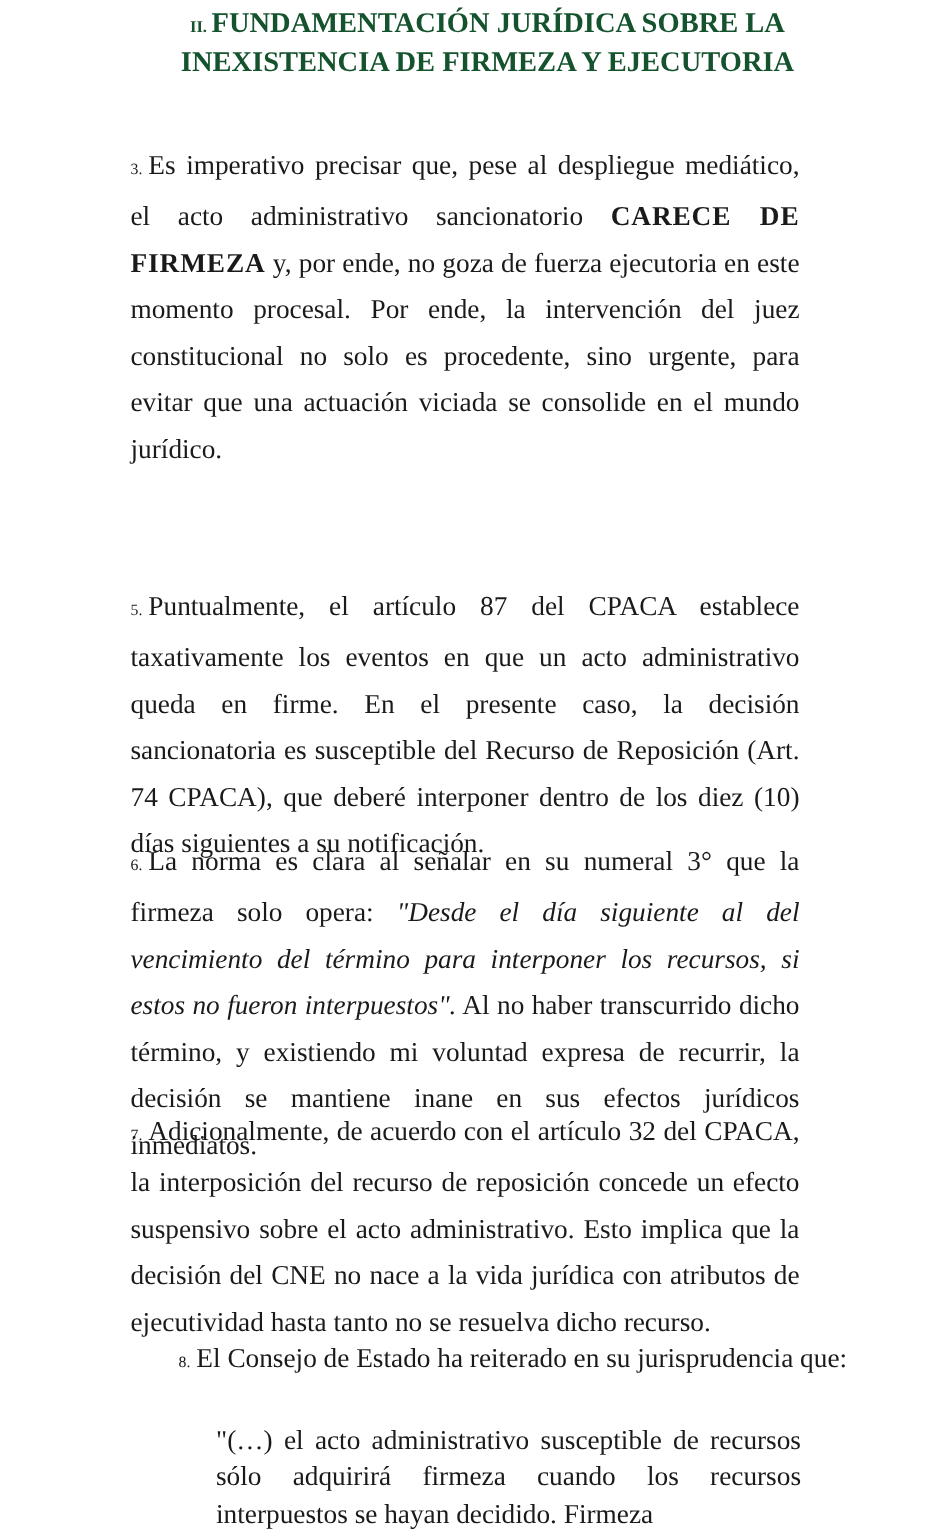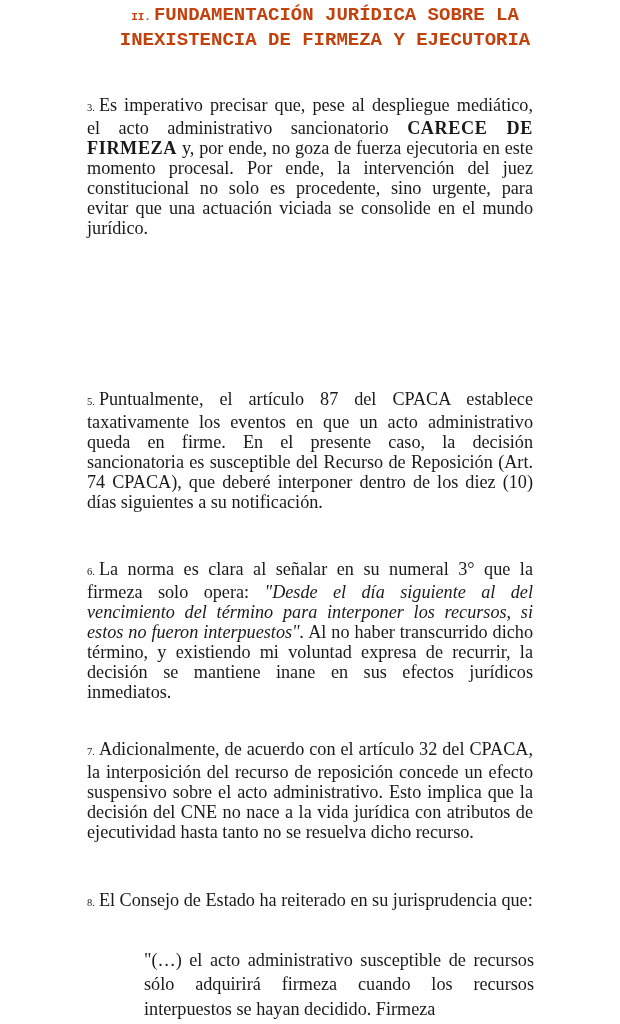--- a/index.html
+++ b/index.html
@@ -5,27 +5,26 @@
   html, body { margin: 0; padding: 0; background: #ffffff; }
   body {
     width: 620px; height: 1024px; overflow: hidden; position: relative;
     font-family: "Liberation Serif", "DejaVu Serif", serif;
     color: #1a1a1a;
   }
   .page { position: absolute; left: 0; top: 0; width: 620px; height: 1024px; }
   .heading {
     position: absolute; left: 110px; top: 4px; width: 430px;
     text-align: center; font-weight: bold; font-size: 19px; line-height: 23px;
-    color: #c2410c;
-    font-family: Liberation Mono, monospace;
+    color: #14532d;
   }
   .heading .roman { font-size: 11px; font-weight: bold; margin-right: 3px; }
   .para {
     position: absolute; left: 87px; width: 446px;
-    font-size: 18.2px; line-height: 20px; text-align: justify;
+    font-size: 18.2px; line-height: 31px; text-align: justify;
     text-align-last: left;
   }
   .num { font-size: 10.5px; margin-right: 4px; }
   .bold { font-weight: bold; letter-spacing: 0.6px; }
   .ital { font-style: italic; }
   .quote {
     position: absolute; left: 144px; width: 390px;
     font-size: 18.2px; line-height: 24.2px; text-align: justify;
   }
 </style>
@@ -48,21 +47,21 @@
   </p>
 
   <p class="para" style="top:541px;font-family:Liberation Serif, serif;">
     <span class="num">6.</span><span>La norma es clara al señalar en su numeral 3° que la firmeza solo opera: </span><span class="ital">"Desde el día siguiente al del vencimiento del término para interponer los recursos, si estos no fueron interpuestos".</span><span> Al no haber transcurrido dicho término, y existiendo mi voluntad expresa de recurrir, la decisión se mantiene inane en sus efectos jurídicos inmediatos.</span>
   </p>
 
   <p class="para" style="top:721px;">
     <span class="num">7.</span><span>Adicionalmente, de acuerdo con el artículo 32 del CPACA, la interposición del recurso de reposición concede un efecto suspensivo sobre el acto administrativo. Esto implica que la decisión del CNE no nace a la vida jurídica con atributos de ejecutividad hasta tanto no se resuelva dicho recurso.</span>
   </p>
 
-  <p class="para" style="top:872px;">
+  <p class="para" style="top:872px;margin-left:32px;">
     <span class="num">8.</span><span>El Consejo de Estado ha reiterado en su jurisprudencia que:</span>
   </p>
 
   <p class="quote" style="top:930px;">
     <span>"(…) el acto administrativo susceptible de recursos sólo adquirirá firmeza cuando los recursos interpuestos se hayan decidido. Firmeza</span>
   </p>
 
 </div>
 
 </body></html>

